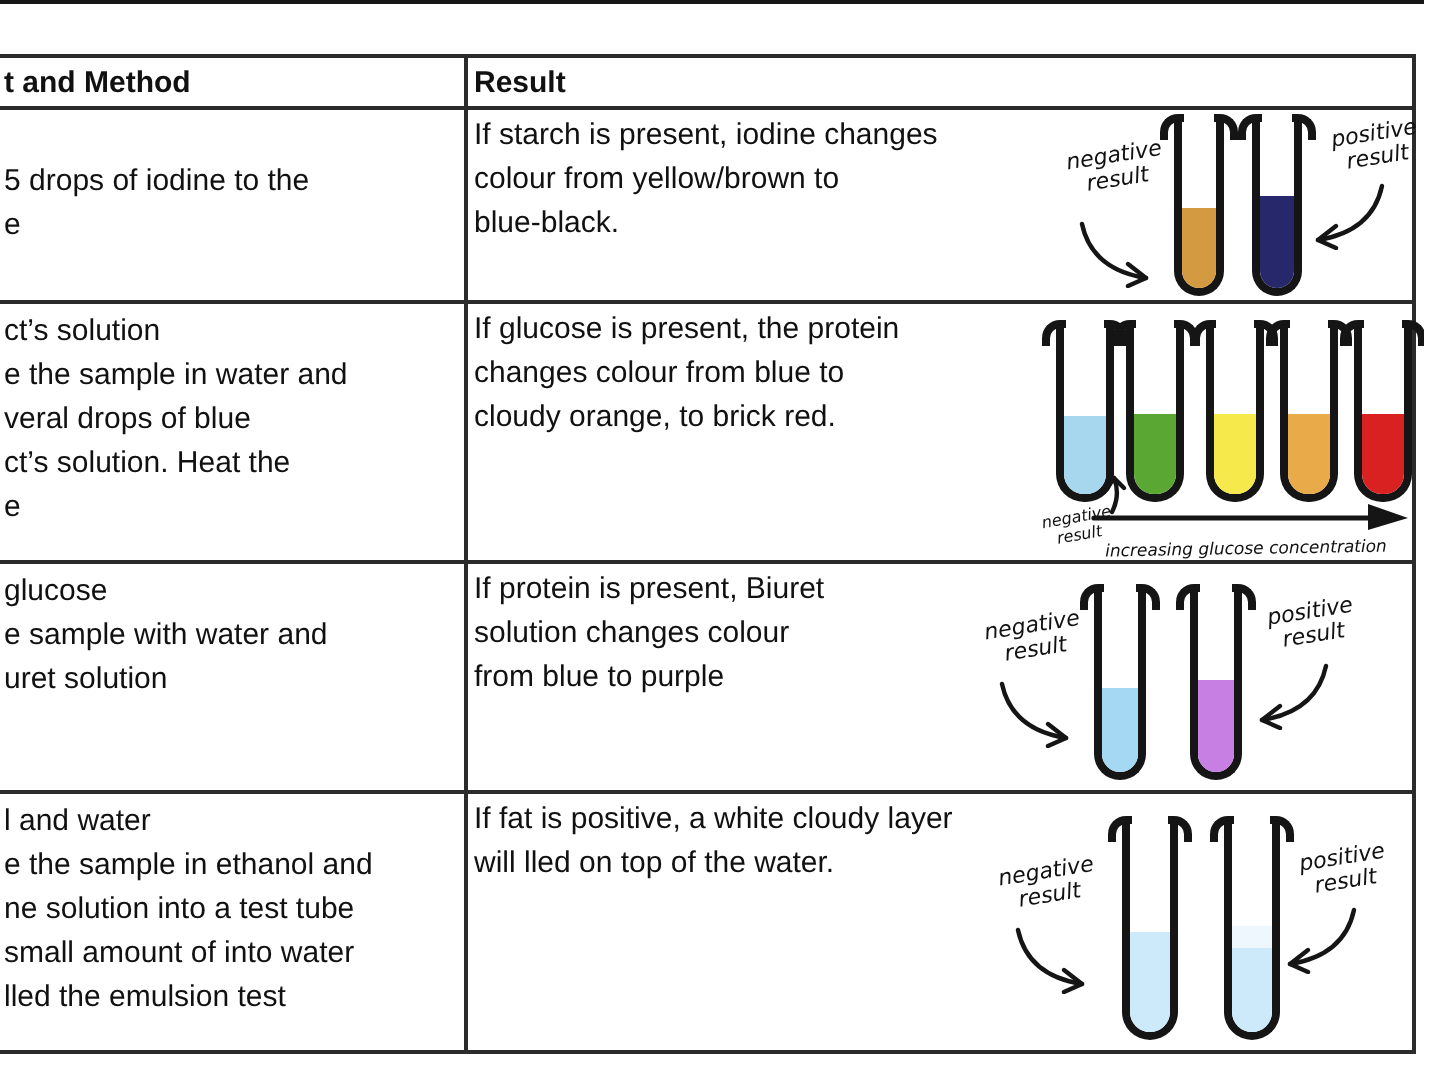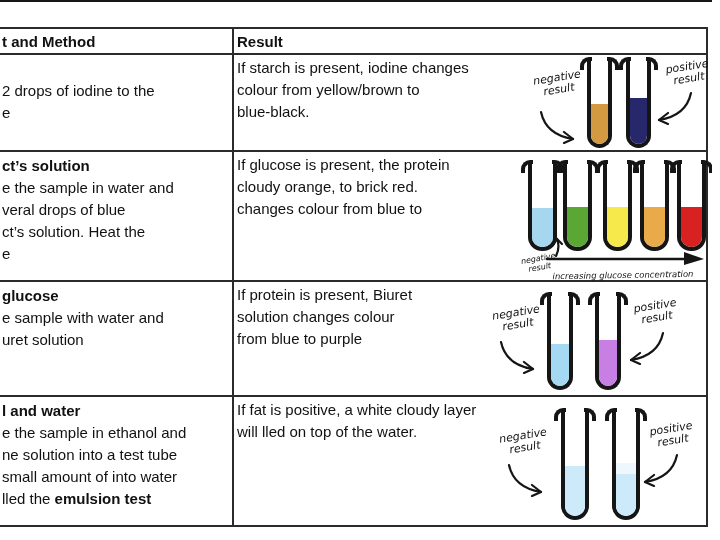--- a/index.html
+++ b/index.html
@@ -11,21 +11,21 @@
   #foodtable{position:absolute;left:-72px;top:27px;width:780px;height:500px;
              box-sizing:border-box;border:2px solid #2b2b2b;background:#fff;
              display:grid;grid-template-columns:304px 472px;
              grid-template-rows:26px 97px 130px 115px 130px;}
   .cell{box-sizing:border-box;border-bottom:2px solid #2b2b2b;position:relative;
         font-size:15px;line-height:22px;}
   .cell.lastrow{border-bottom:none;}
   .mcol{border-right:2px solid #2b2b2b;padding:3px 4px 0 72px;}
   .rcol{padding:2px 4px 0 3px;}
   .head{font-weight:bold;padding-top:2px;}
-  .b{font-weight:bold;}
+  .b{font-weight:normal;}
   .tline{white-space:nowrap;}
 
   
   .ill{position:absolute;inset:0;pointer-events:none;}
   .tubes{position:absolute;inset:0;}
   .tube{position:absolute;box-sizing:border-box;border:4px solid #151515;border-top:none;
         border-radius:0 0 14px 14px;background:#fff;}
   .tube::before{content:"";position:absolute;top:-1px;left:-11px;width:8px;height:9px;
         border-top:4px solid #151515;border-left:4px solid #151515;border-top-left-radius:9px;}
   .tube::after{content:"";position:absolute;top:-1px;right:-11px;width:8px;height:9px;
@@ -87,21 +87,21 @@
 <div id="stage">
   <div id="topline"></div>
 
   <div id="foodtable">
 
     <div class="cell mcol head">t and Method</div>
     <div class="cell rcol head">Result</div>
 
     <div class="cell mcol">
         <div class="tline">&nbsp;</div>
-        <div class="tline">2 drops of iodine to the</div>
+        <div class="tline">5 drops of iodine to the</div>
         <div class="tline">e</div>
       </div>
     <div class="cell rcol r1">
       <div>
           <div class="tline">If starch is present, iodine changes</div>
           <div class="tline">colour from yellow/brown to</div>
           <div class="tline">blue-black.</div>
         </div>
       <div class="ill">
         <div class="hand neg">
@@ -134,22 +134,22 @@
     <div class="cell mcol">
         <div class="tline b">ct’s solution</div>
         <div class="tline">e the sample in water and</div>
         <div class="tline">veral drops of blue</div>
         <div class="tline">ct’s solution. Heat the</div>
         <div class="tline">e</div>
       </div>
     <div class="cell rcol r2">
       <div>
           <div class="tline">If glucose is present, the protein</div>
+          <div class="tline">changes colour from blue to</div>
           <div class="tline">cloudy orange, to brick red.</div>
-          <div class="tline">changes colour from blue to</div>
         </div>
       <div class="ill">
         <div class="tubes">
             <div class="tube">
               <div class="liquid" style="background: rgb(167, 215, 239); height: 45%;"></div>
             </div>
             <div class="tube">
               <div class="liquid" style="background: rgb(91, 167, 52); height: 47%;"></div>
             </div>
             <div class="tube">

